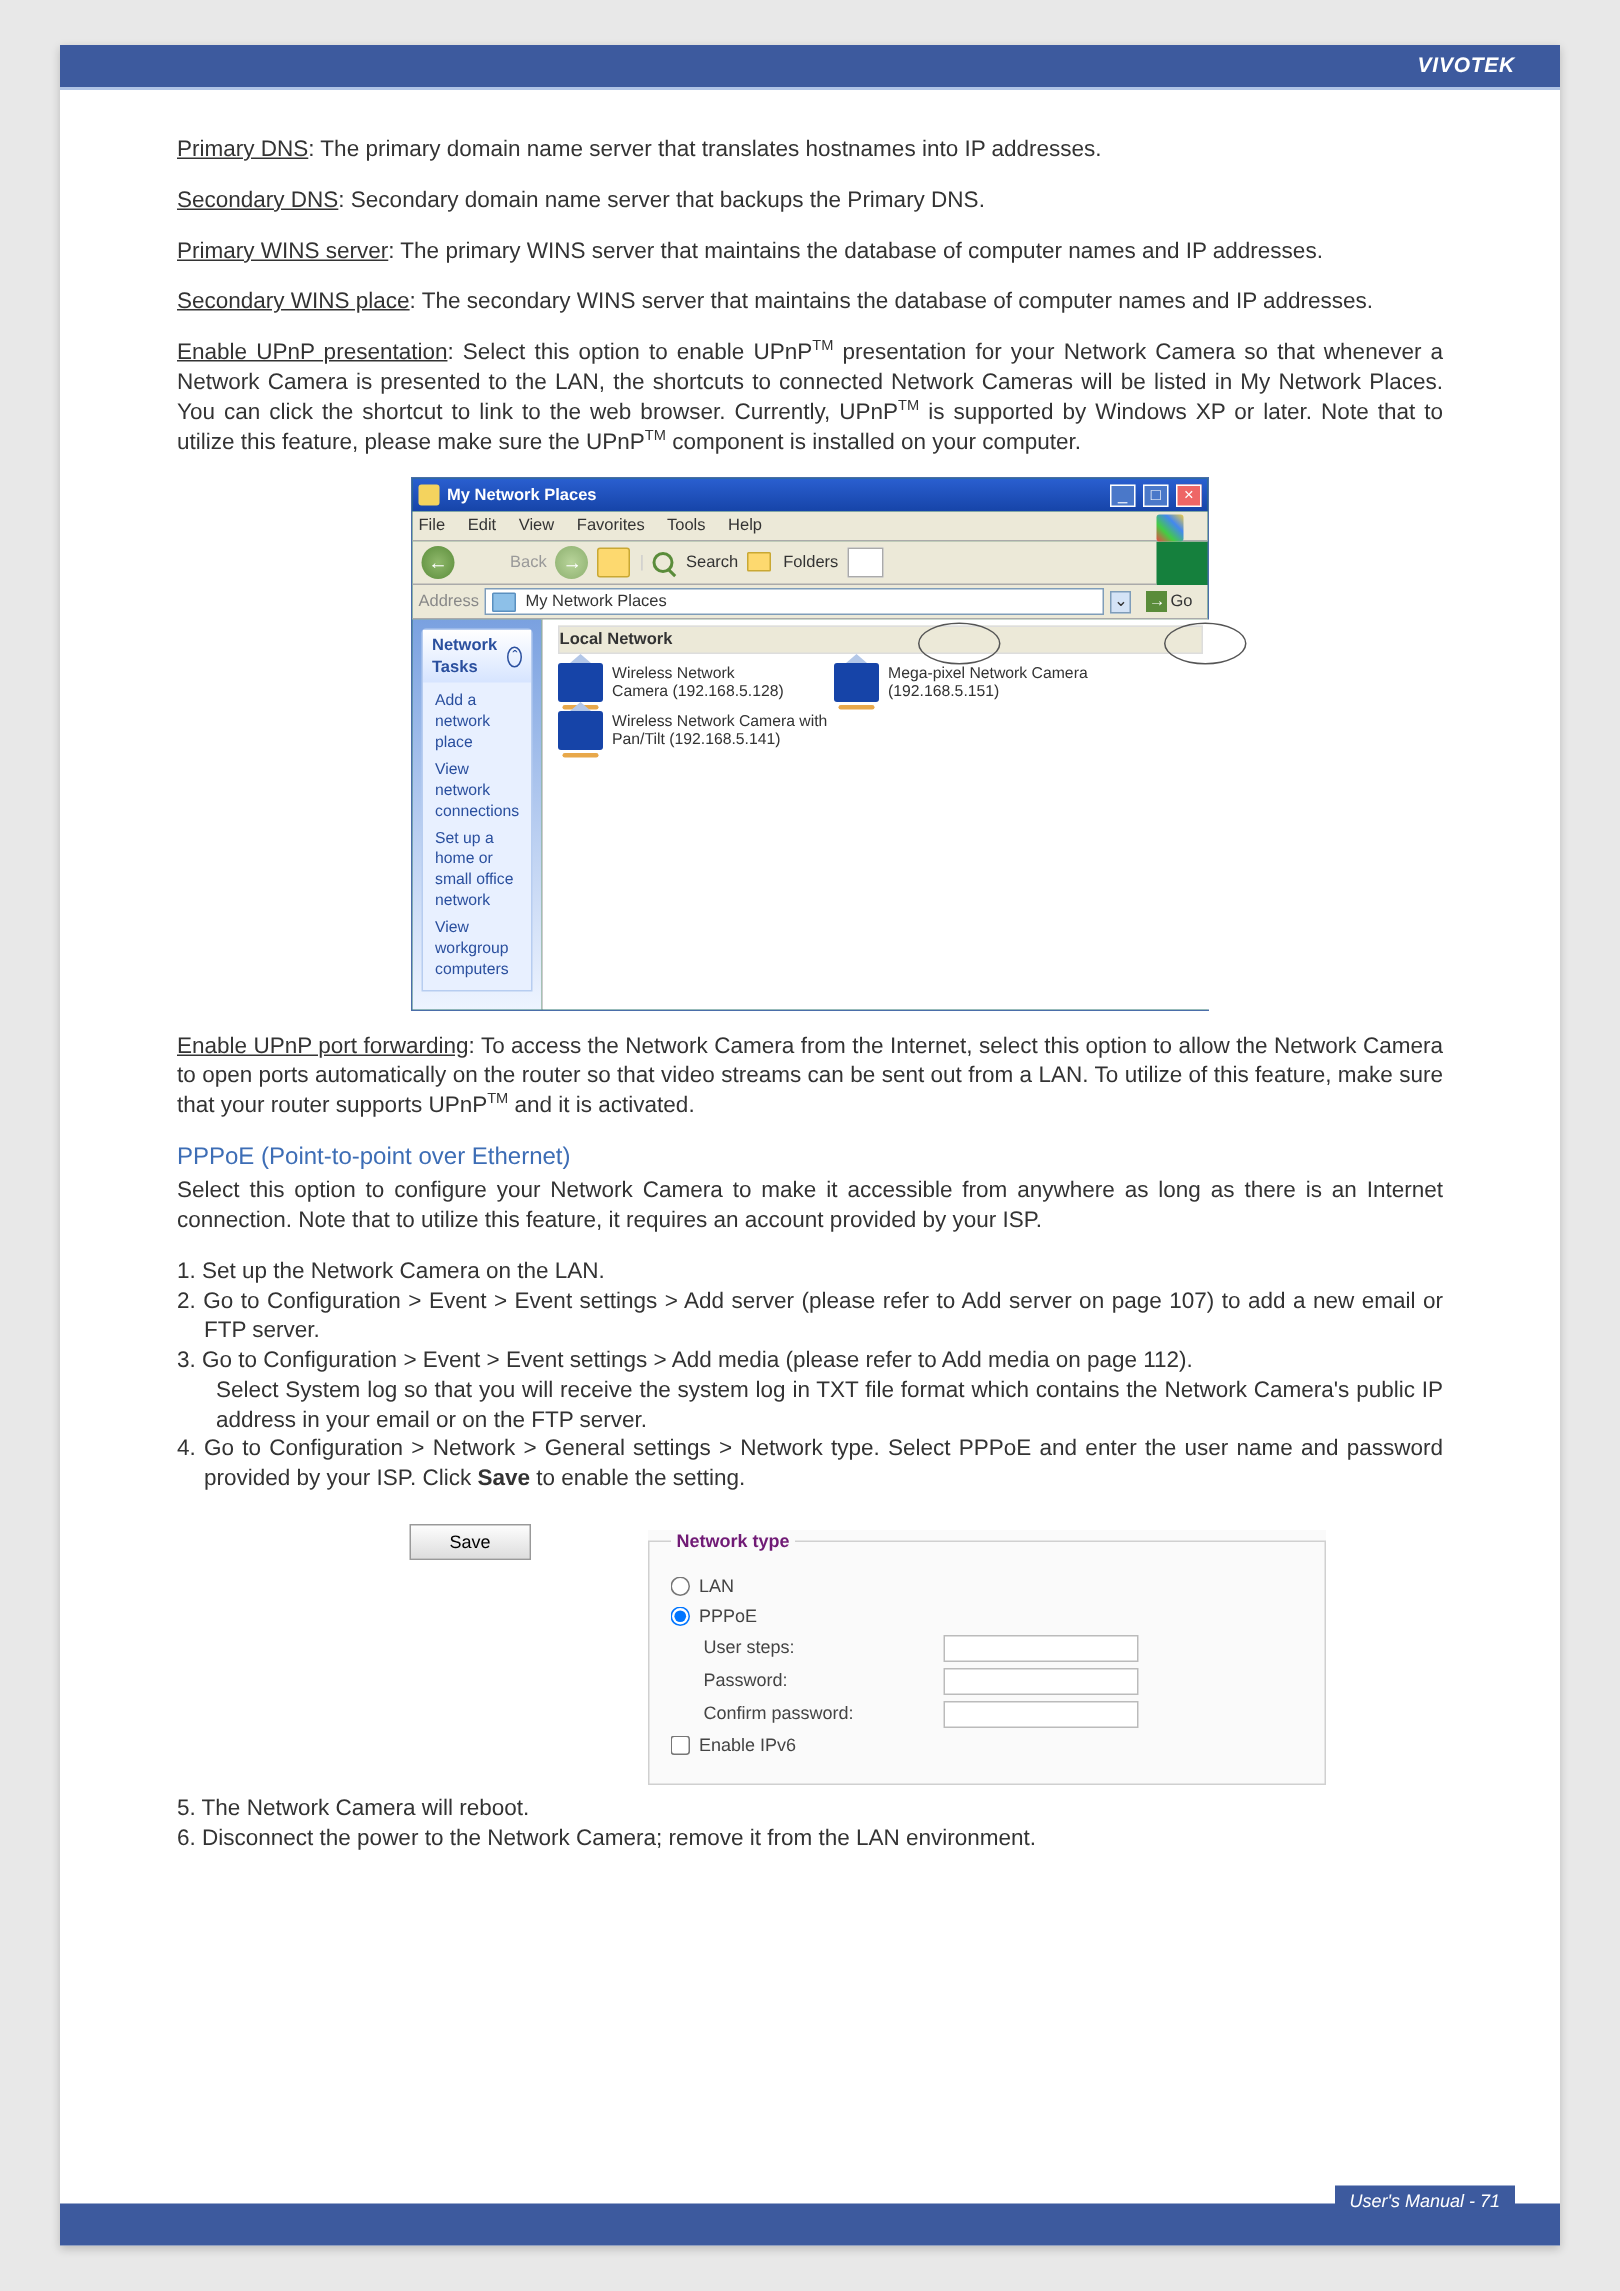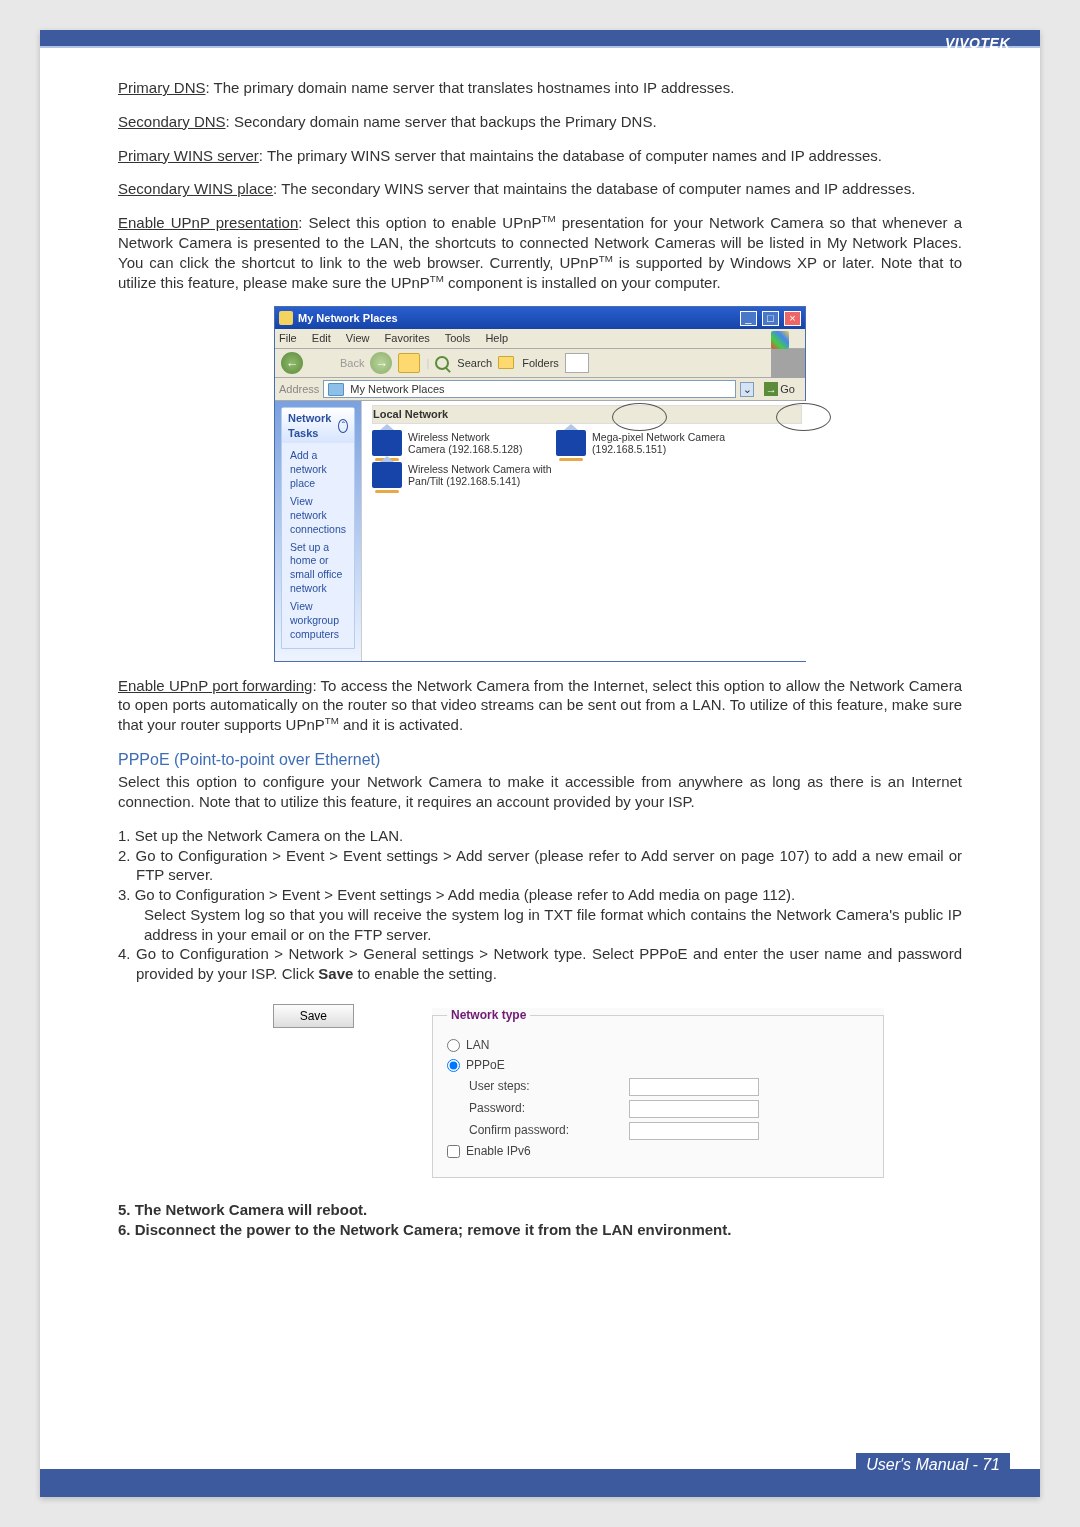--- a/index.html
+++ b/index.html
@@ -13,21 +13,21 @@
   .page {
     position: absolute;
     top: 30px;
     left: 40px;
     width: 1000px;
     height: 1467px;
     background: #fff;
     box-shadow: 0 2px 6px rgba(0,0,0,.2);
   }
   .header-band {
-    height: 16px;
+    height: 28px;
     background: #3d5a9e;
   }
   .brand {
     color: #fff;
     font-style: italic;
     font-weight: bold;
     font-size: 14px;
     float: right;
     padding: 5px 30px 0 0;
     letter-spacing: .5px;
@@ -49,36 +49,36 @@
   }
   .list { margin-bottom: 14px; }
   .list-item { text-align: justify; padding-left: 18px; text-indent: -18px; }
   .indent { padding-left: 26px; text-indent: 0; }
   .footer {
     position: absolute;
     bottom: 20px;
     right: 30px;
     color: #fff;
     font-style: italic;
-    font-size: 16px;
+    font-size: 12px;
     background: #3d5a9e;
     padding: 3px 10px;
   }
   .footer-band {
     position: absolute;
     bottom: 0; left: 0; right: 0;
     height: 28px;
     background: #3d5a9e;
   }
   
   .shot1 {
     width: 532px;
     margin: 6px auto 14px auto;
     border: 1px solid #4a6ea9;
-    background: #a3a3a3;
+    background: #15803d;
     font-size: 11px;
   }
   .shot1 .titlebar {
     background: linear-gradient(#2a5fd0, #1644a8);
     height: 22px;
     display: flex;
     align-items: center;
     padding: 0 4px;
     color: #fff;
   }
@@ -313,21 +313,21 @@
         </div>
         <div class="row">
           <input type="checkbox" style="">
           <span>Enable IPv6</span>
         </div>
       </fieldset>
     </div>
     <button class="savebtn">Save</button>
     <div class="clear"></div>
 
-    <div class="list" style="margin-top:16px;font-weight:bold;">
+    <div class="list" style="margin-top:0;">
       <div class="list-item">5. The Network Camera will reboot.</div>
       <div class="list-item">6. Disconnect the power to the Network Camera; remove it from the LAN environment.</div>
     </div>
   </div>
 
   <div class="footer-band"></div>
   <div class="footer">User's Manual - 71</div>
 </div>
 
 </body></html>

